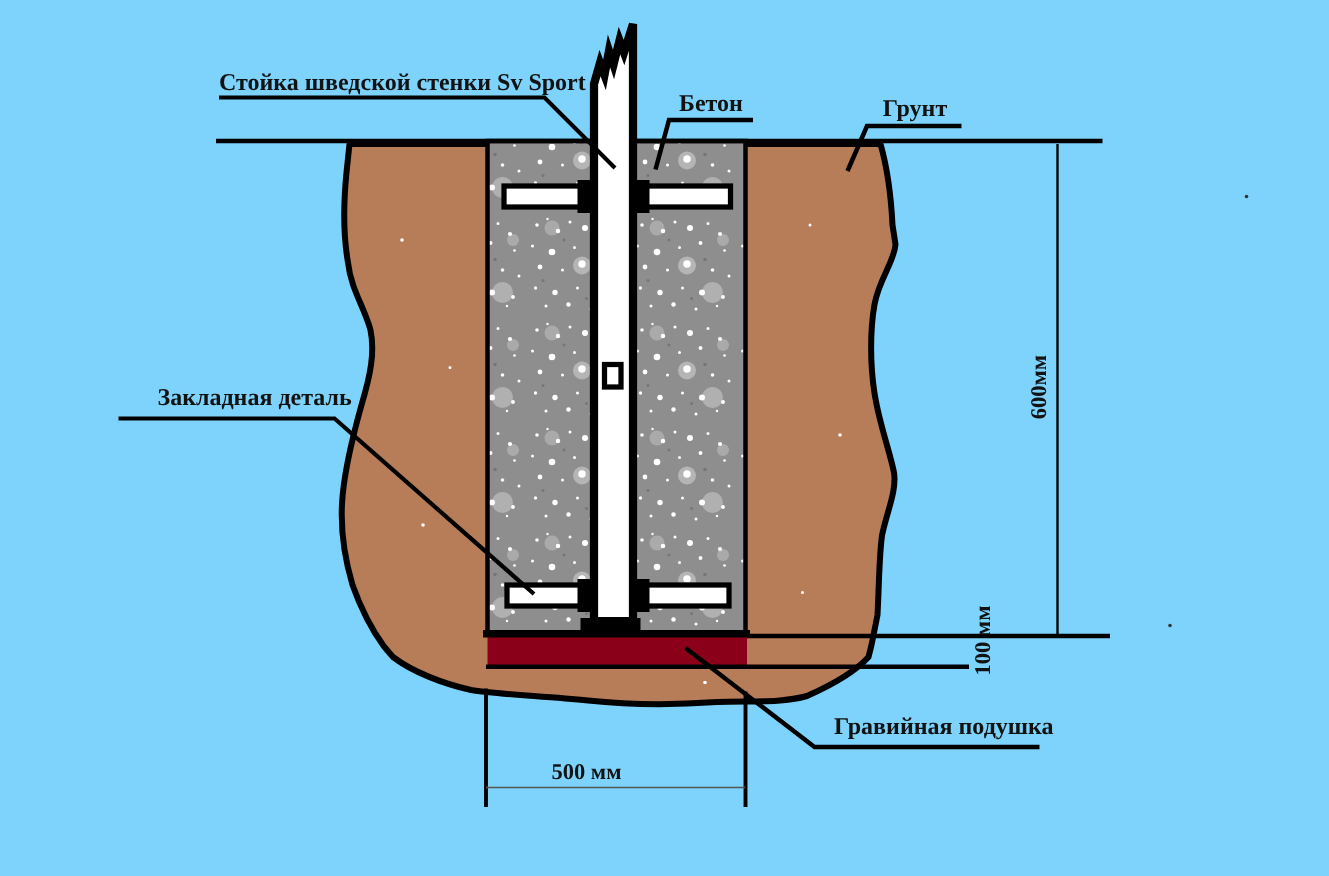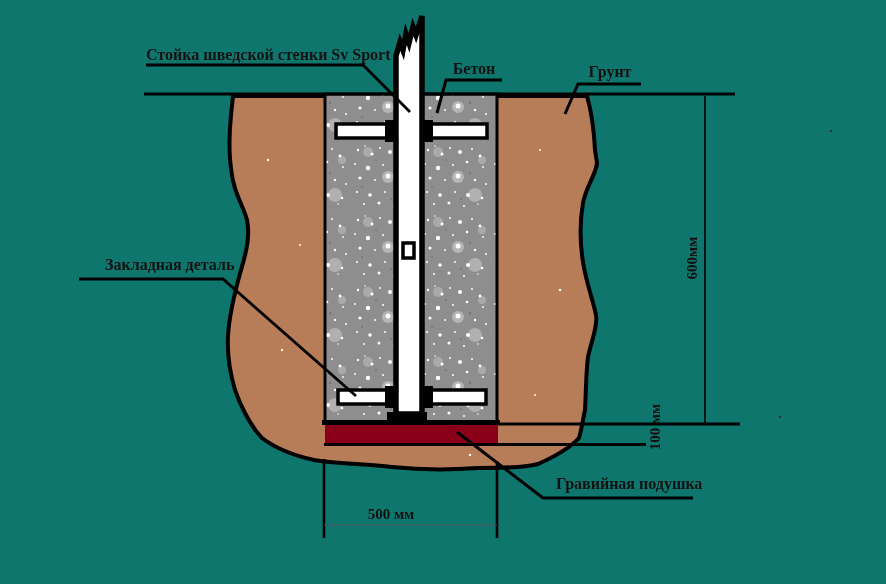--- a/index.html
+++ b/index.html
@@ -1,17 +1,17 @@
 <!DOCTYPE html>
 <html><head>
 <meta charset="utf-8">
 <style>
   html,body{margin:0;padding:0;background:#fff;}
   .canvas{
-    position:relative;width:886px;height:584px;background:#0f766e;overflow:hidden;
+    position:relative;width:886px;height:584px;background:#7dd3fc;overflow:hidden;
     font-family:"Liberation Serif","DejaVu Serif",serif;
     text-decoration:underline;
   }
   svg text{
     font-family:"Liberation Serif","DejaVu Serif",serif;
     font-weight:bold;
     fill:#121212;
   }
   .lbl{font-size:16px;}
   .dim{font-size:15px;}

